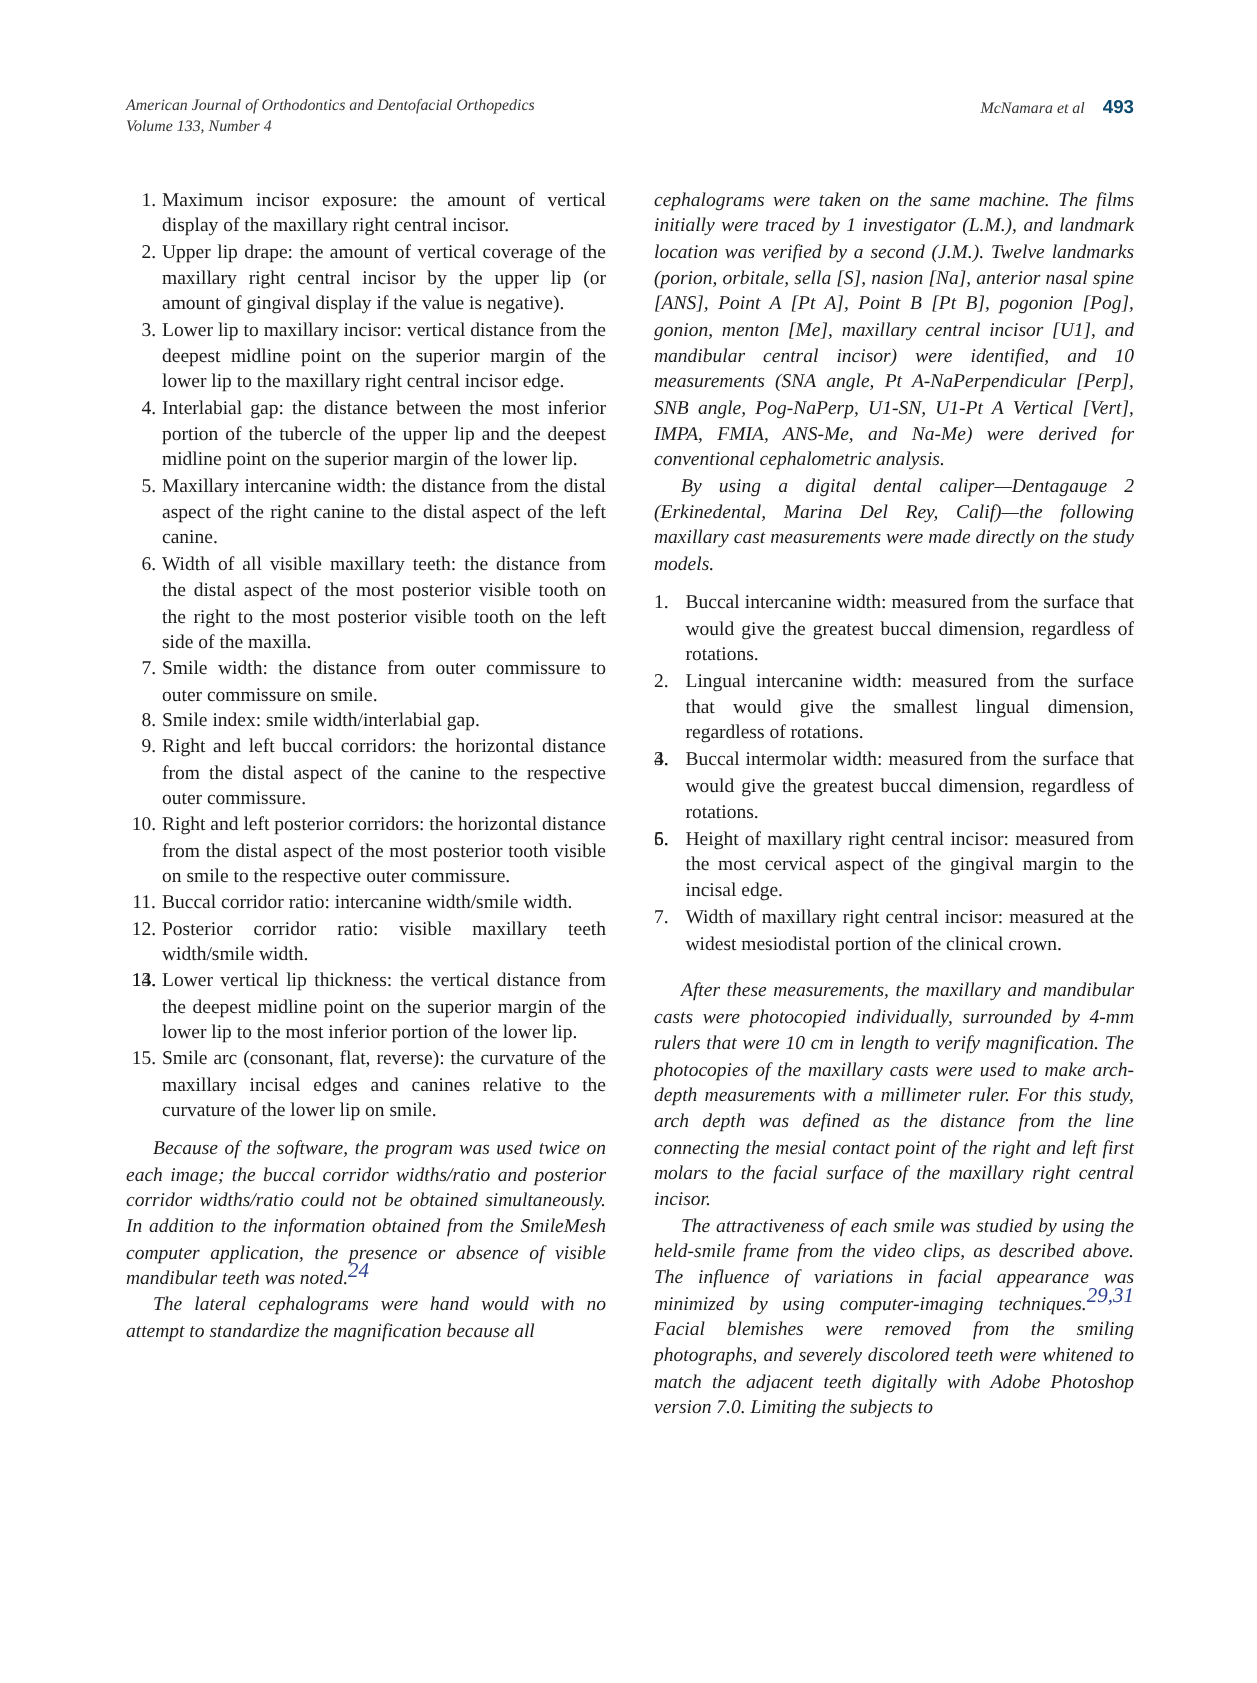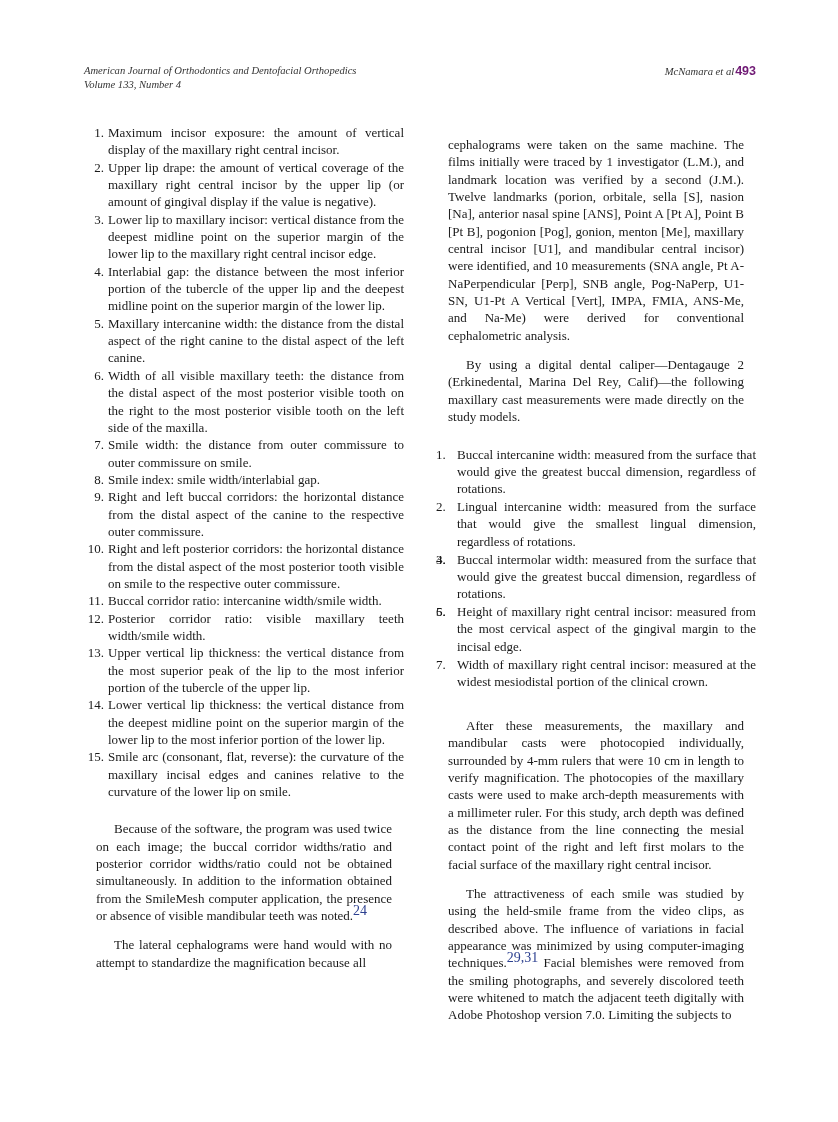--- a/index.html
+++ b/index.html
@@ -3,31 +3,31 @@
 <meta charset="utf-8">
 <style>
   html, body { margin: 0; padding: 0; background: #ffffff; }
   body { width: 838px; height: 1122px; position: relative; overflow: hidden; }
   .page { position: absolute; left: 0; top: 0; width: 838px; height: 922px; color: #1a1a1a;
           font-family: "Liberation Serif", "DejaVu Serif", serif; }
   .running-head { position: absolute; top: 64px; left: 84px; width: 672px; }
   .rh-left { position: absolute; left: 0; top: 0; font-style: italic; font-size: 10.6px; line-height: 14px; color: #333; }
   .rh-right { position: absolute; right: 0; top: 0; font-size: 10.6px; line-height: 14px; color: #333; white-space: nowrap; }
   .rh-right .authors { font-style: italic; }
-  .rh-right .pageno { font-family: "Liberation Sans", "DejaVu Sans", sans-serif; font-weight: bold; font-size: 12.5px; margin-left: 1px; color: #701a75; }
+  .rh-right .pageno { font-family: "Liberation Sans", "DejaVu Sans", sans-serif; font-weight: bold; font-size: 12.5px; margin-left: 12px; color: #0c4a6e; }
   .col { position: absolute; top: 124px; width: 320px; font-size: 13px; line-height: 17.35px; text-align: justify; }
   .col-left { left: 84px; }
   .col-right { left: 436px; }
   ol.items { list-style: none; margin: 0; padding: 0; }
   ol.items li { position: relative; padding-left: 24px; margin: 0; }
   ol.items li .num { position: absolute; left: 0; width: 20px; text-align: right; }
   ol.items.narrow li { padding-left: 21px; }
   ol.items.narrow li .num { width: 12px; text-align: left; }
   ol.items.narrow li { margin-bottom: 0.5px; }
-  p { margin: 12px; text-indent: 18px; }
+  p { margin: 0; text-indent: 18px; font-style: italic; }
   .gap { height: 8px; }
   sup { font-size: 14px; line-height: 0; vertical-align: 5px; color: #2b3f8f; }
 </style>
 </head>
 <body>
 
 <div class="page">
 
   <div class="running-head">
     <div class="rh-left">
@@ -46,21 +46,21 @@
         <li><span class="num">3.</span><span>Lower lip to maxillary incisor: vertical distance from the deepest midline point on the superior margin of the lower lip to the maxillary right central incisor edge.</span></li>
         <li><span class="num">4.</span><span>Interlabial gap: the distance between the most inferior portion of the tubercle of the upper lip and the deepest midline point on the superior margin of the lower lip.</span></li>
         <li><span class="num">5.</span><span>Maxillary intercanine width: the distance from the distal aspect of the right canine to the distal aspect of the left canine.</span></li>
         <li><span class="num">6.</span><span>Width of all visible maxillary teeth: the distance from the distal aspect of the most posterior visible tooth on the right to the most posterior visible tooth on the left side of the maxilla.</span></li>
         <li><span class="num">7.</span><span>Smile width: the distance from outer commissure to outer commissure on smile.</span></li>
         <li><span class="num">8.</span><span>Smile index: smile width/interlabial gap.</span></li>
         <li><span class="num">9.</span><span>Right and left buccal corridors: the horizontal distance from the distal aspect of the canine to the respective outer commissure.</span></li>
         <li><span class="num">10.</span><span>Right and left posterior corridors: the horizontal distance from the distal aspect of the most posterior tooth visible on smile to the respective outer commissure.</span></li>
         <li><span class="num">11.</span><span>Buccal corridor ratio: intercanine width/smile width.</span></li>
         <li><span class="num">12.</span><span>Posterior corridor ratio: visible maxillary teeth width/smile width.</span></li>
-        <li><span class="num">13.</span><span>Upper vertical lip thickness: the vertical distance from the most superior peak of the lip to the most inferior portion of the tubercle of the upper lip.</span></li>
+        <li><span class="num">13.</span></li>
         <li><span class="num">14.</span><span>Lower vertical lip thickness: the vertical distance from the deepest midline point on the superior margin of the lower lip to the most inferior portion of the lower lip.</span></li>
         <li><span class="num">15.</span><span>Smile arc (consonant, flat, reverse): the curvature of the maxillary incisal edges and canines relative to the curvature of the lower lip on smile.</span></li>
       </ol>
     <div class="gap"></div>
     <p><span>Because of the software, the program was used twice on each image; the buccal corridor widths/ratio and posterior corridor widths/ratio could not be obtained simultaneously. In addition to the information obtained from the SmileMesh computer application, the presence or absence of visible mandibular teeth was noted.</span><sup>24</sup></p>
     <p>The lateral cephalograms were hand would with no attempt to standardize the magnification because all</p>
   </div>
 
   <div class="col col-right">
     <p style="text-indent:0">cephalograms were taken on the same machine. The films initially were traced by 1 investigator (L.M.), and landmark location was verified by a second (J.M.). Twelve landmarks (porion, orbitale, sella [S], nasion [Na], anterior nasal spine [ANS], Point A [Pt A], Point B [Pt B], pogonion [Pog], gonion, menton [Me], maxillary central incisor [U1], and mandibular central incisor) were identified, and 10 measurements (SNA angle, Pt A-NaPerpendicular [Perp], SNB angle, Pog-NaPerp, U1-SN, U1-Pt A Vertical [Vert], IMPA, FMIA, ANS-Me, and Na-Me) were derived for conventional cephalometric analysis.</p>

